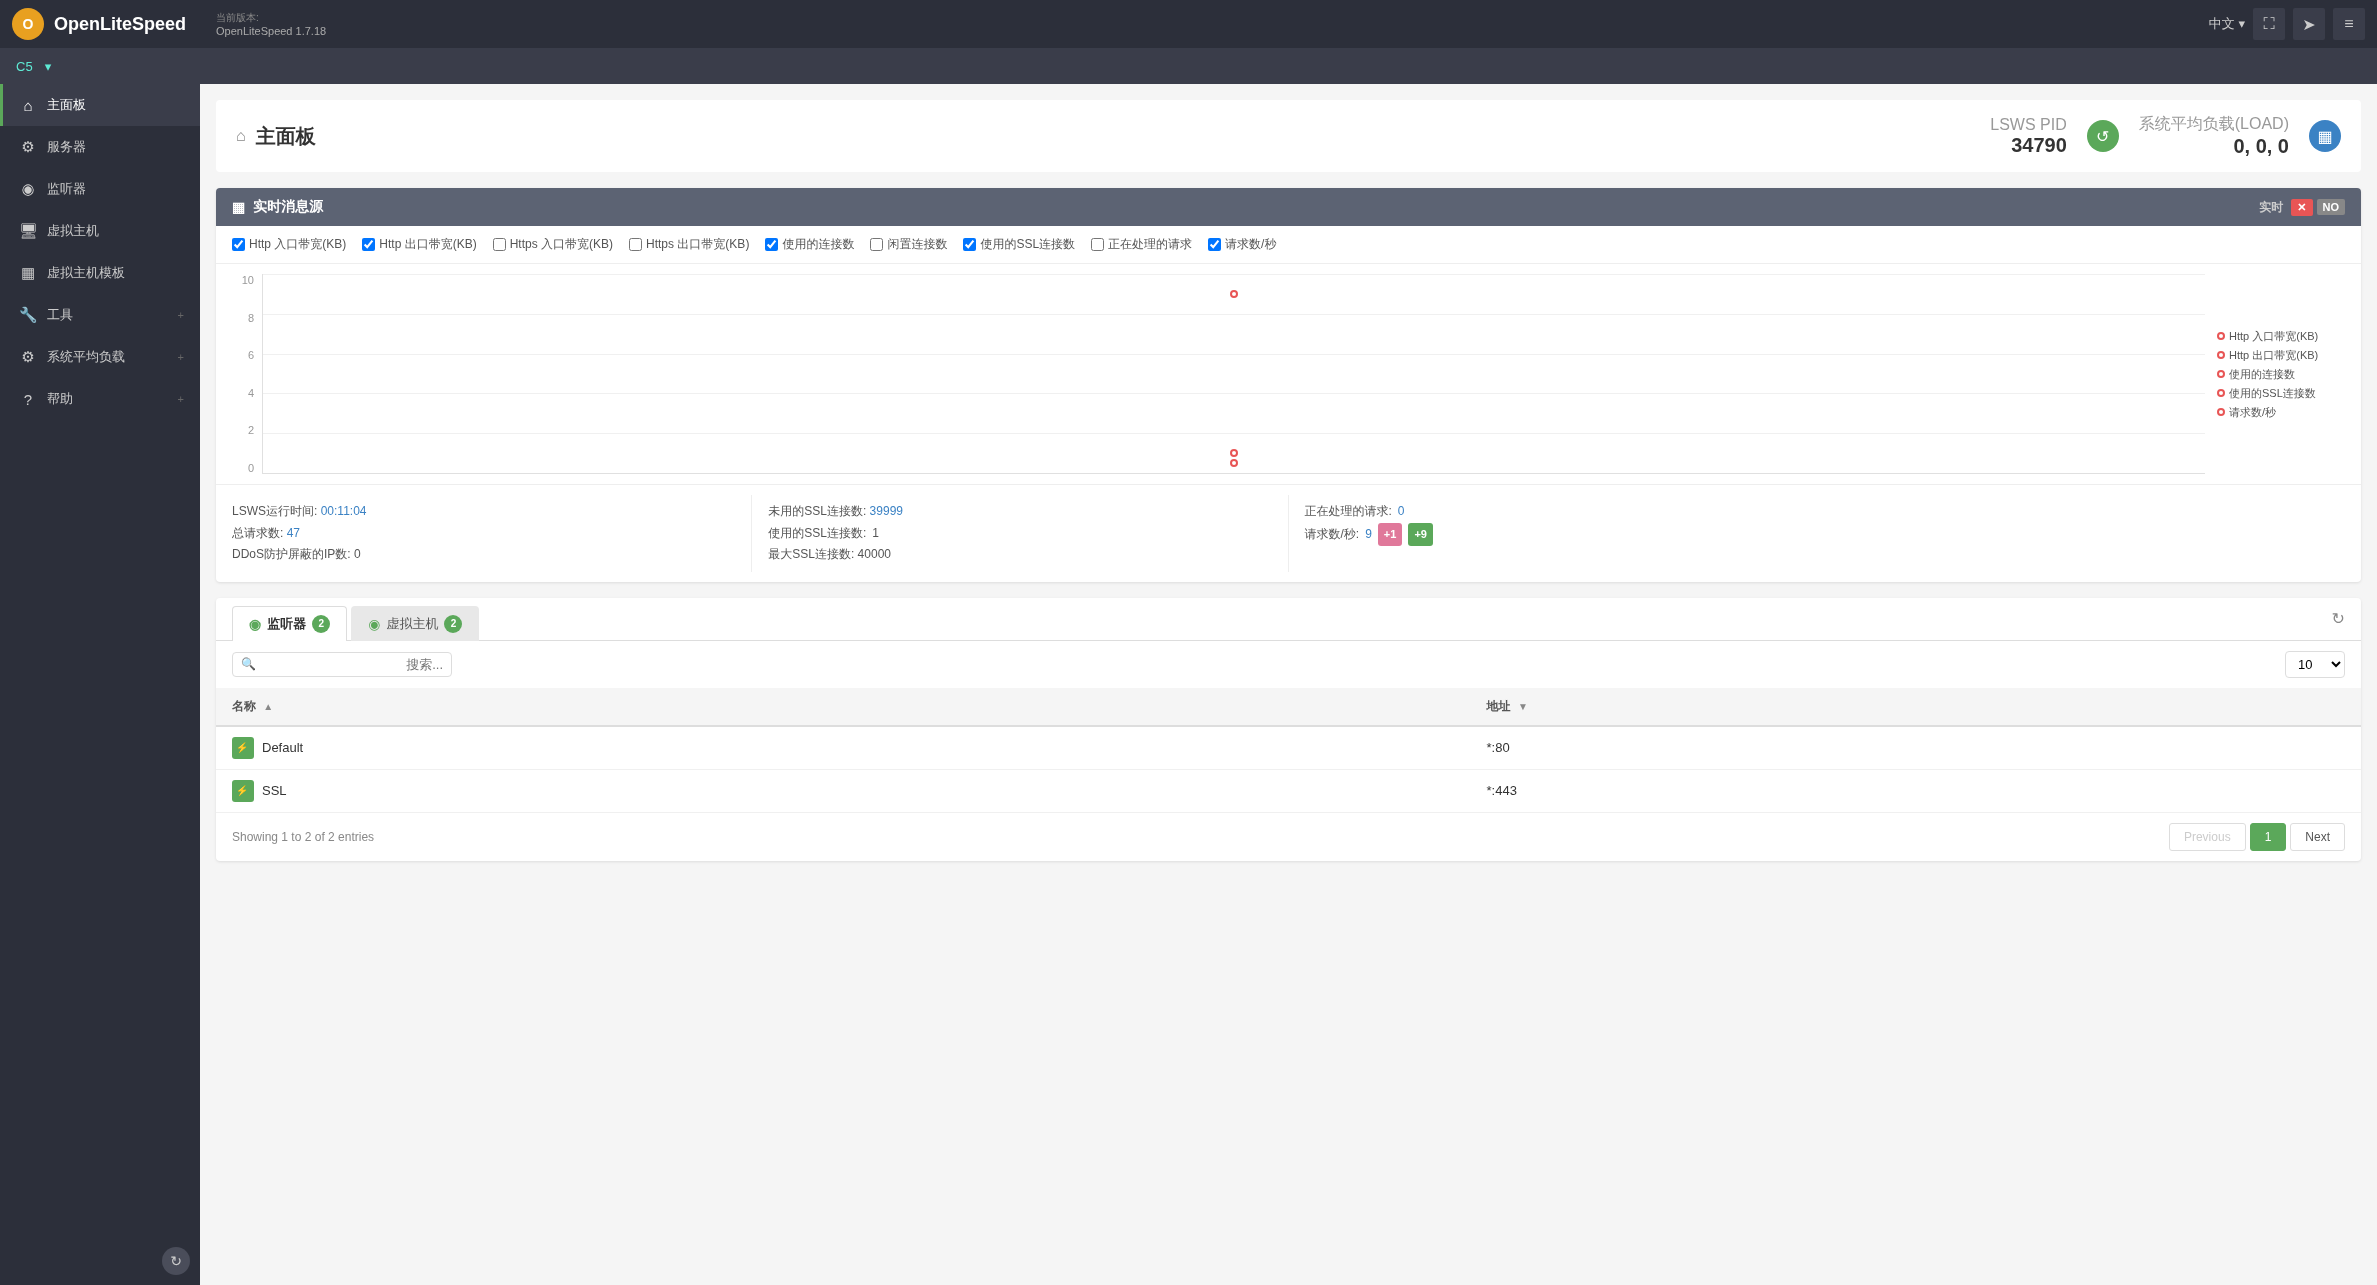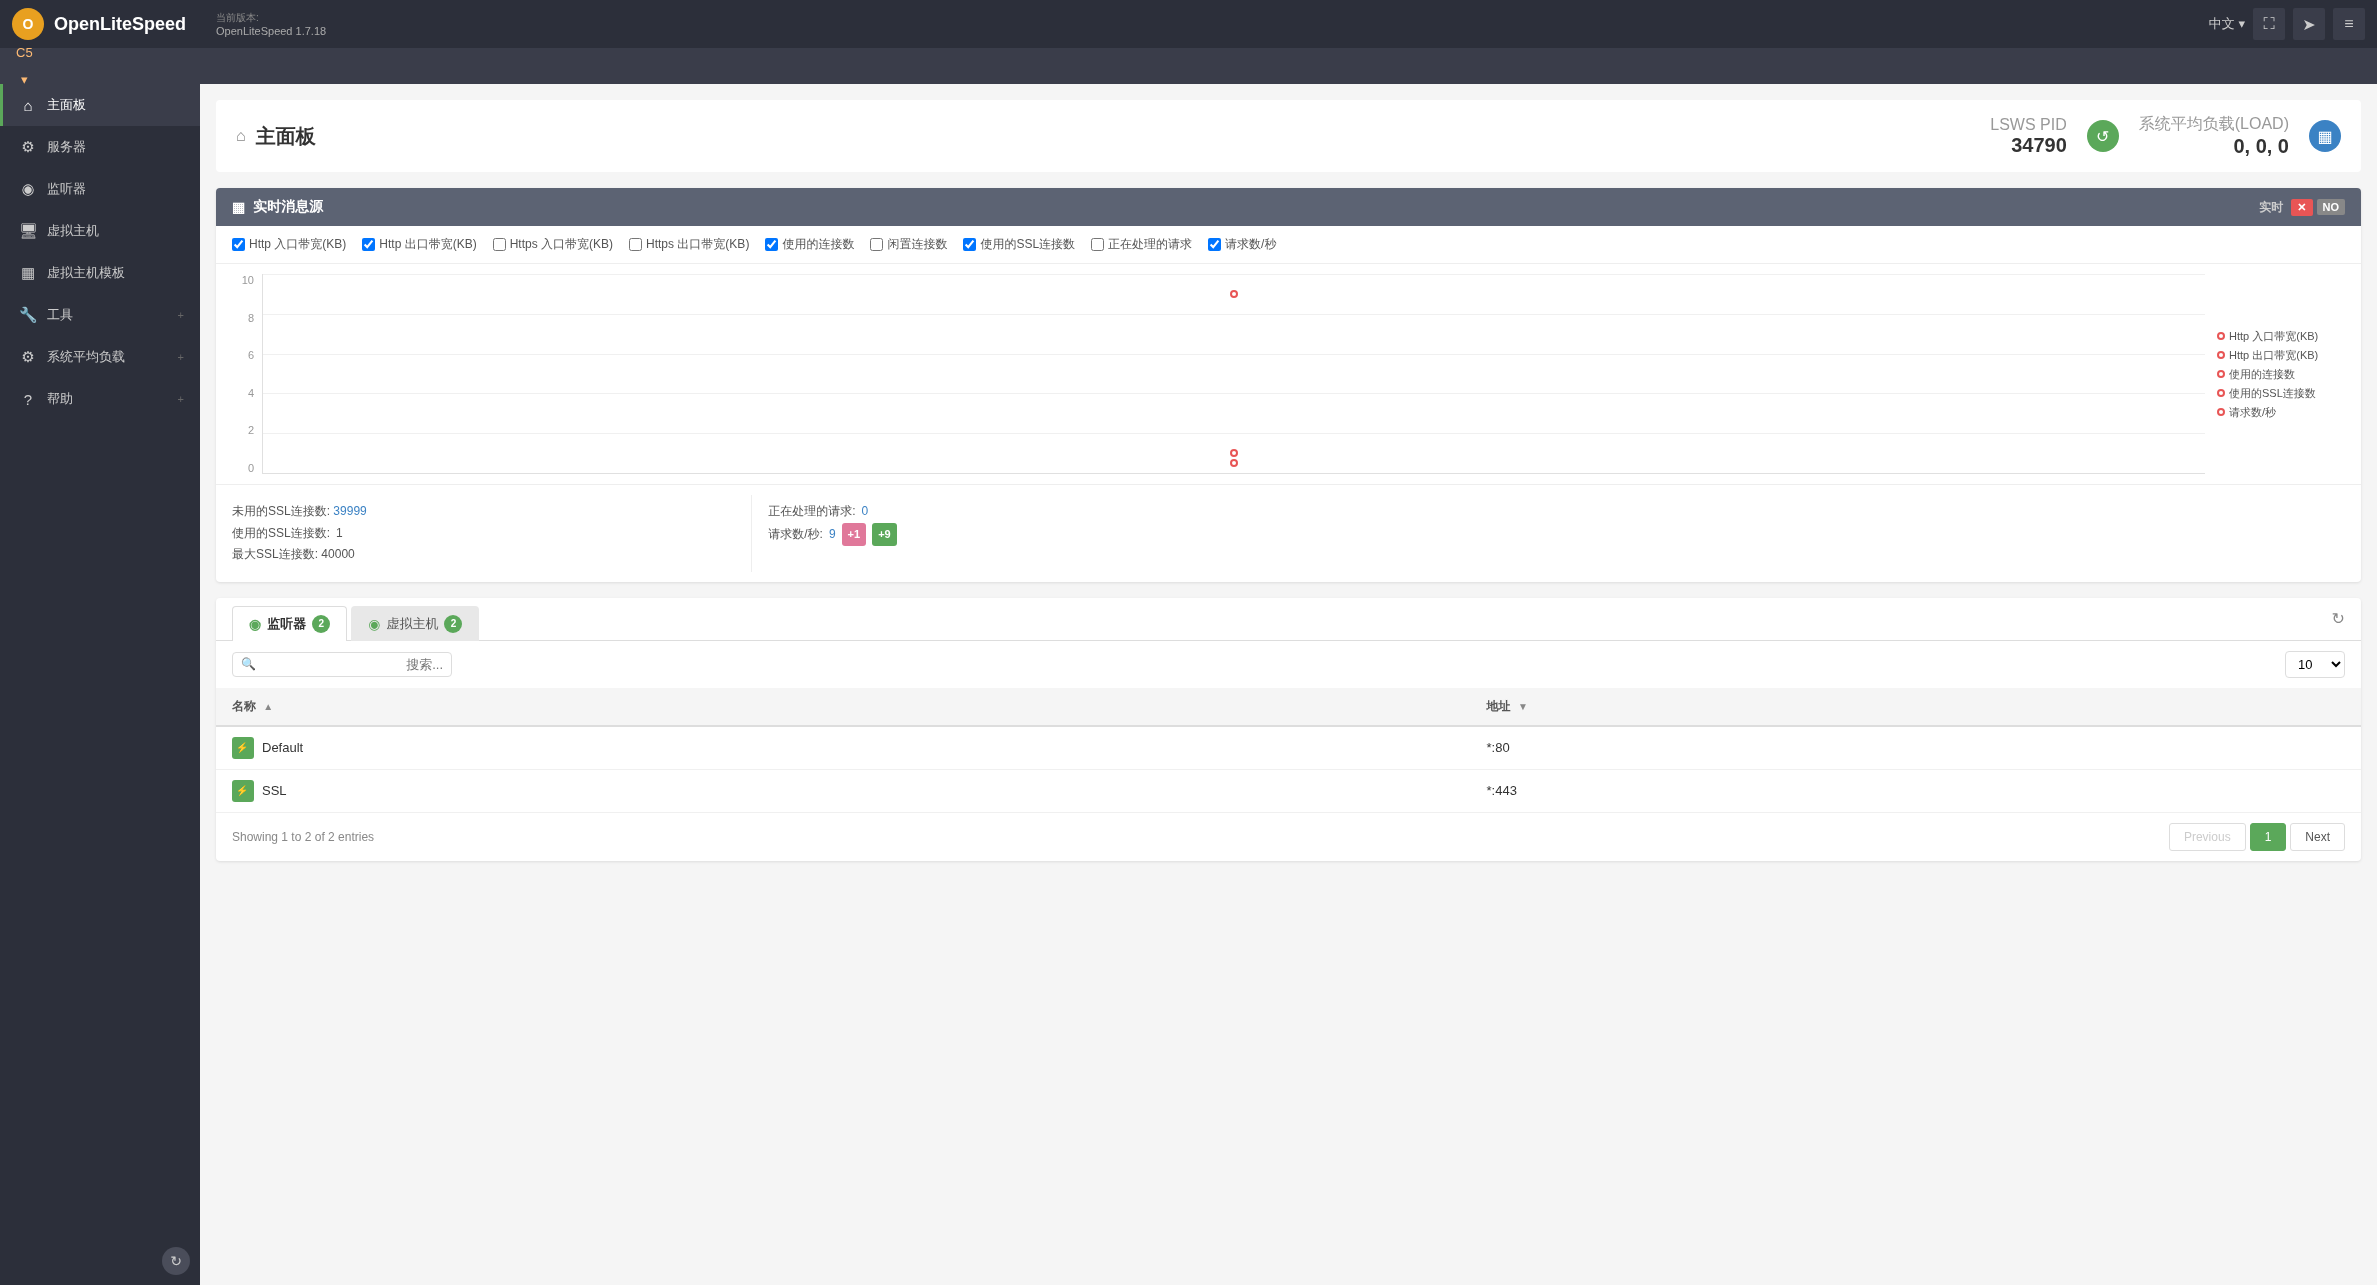--- a/index.html
+++ b/index.html
@@ -42,21 +42,21 @@
 
     
     .subbar {
       background: #3a3d4a;
       height: 36px;
       display: flex;
       align-items: center;
       padding: 0 16px;
       flex-shrink: 0;
     }
-    .subbar-item { color: #fdba74; font-size: 13px; cursor: pointer; display: flex; align-items: center; gap: 12px; flex-direction: column; }
+    .subbar-item { color: #5eead4; font-size: 13px; cursor: pointer; display: flex; align-items: center; gap: 12px; }
 
     
     .main-layout { display: flex; flex: 1; overflow: hidden; }
 
     
     .sidebar {
       background: #2c2f3a;
       width: 200px;
       flex-shrink: 0;
       overflow-y: auto;
@@ -576,20 +576,34 @@
             <span>使用的SSL连接数</span>
           </div>
           <div class="legend-item">
             <div class="legend-dot"></div>
             <span>请求数/秒</span>
           </div>
         </div>
       </div>
 
       <div class="stats-row">
+        <div class="stats-cell">
+          <div>
+            <span>LSWS运行时间:</span>
+            <a class="stat-link">00:11:04</a>
+          </div>
+          <div>
+            <span>总请求数:</span>
+            <a class="stat-link">47</a>
+          </div>
+          <div>
+            <span>DDoS防护屏蔽的IP数:</span>
+            <span>0</span>
+          </div>
+        </div>
         <div class="stats-cell">
           <div>
             <span>未用的SSL连接数:</span>
             <a class="stat-link">39999</a>
           </div>
           <div class="stat-inline">
             <span>使用的SSL连接数:</span>
             <span>1</span>
           </div>
           <div>

